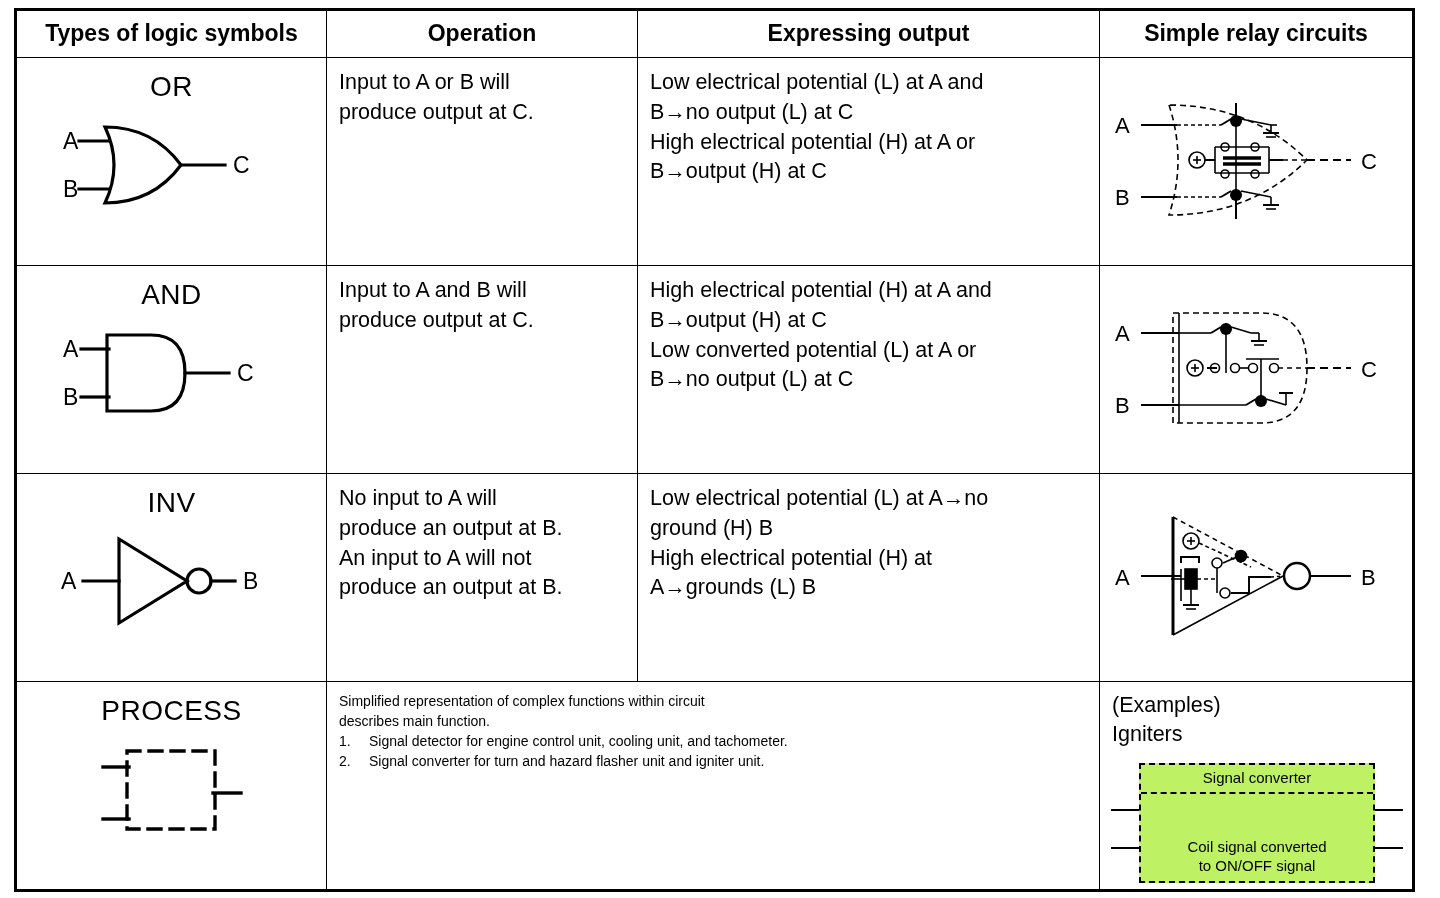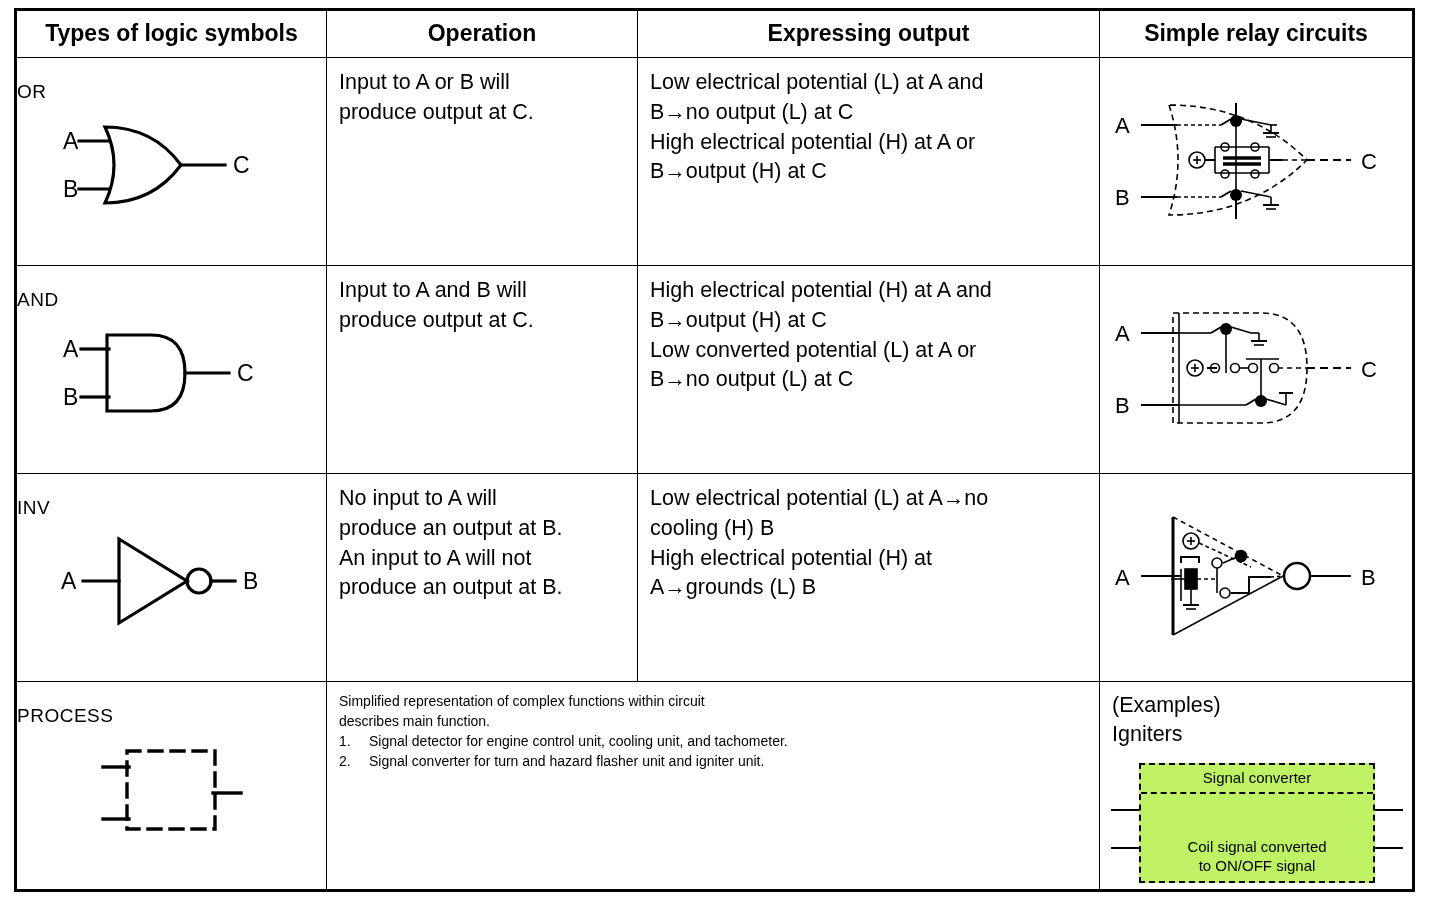--- a/index.html
+++ b/index.html
@@ -59,26 +59,26 @@
   }
 
   td.symbol-cell {
     vertical-align: top;
     text-align: center;
     padding: 8px 0 0 0;
     position: relative;
   }
 
   .symbol-label {
-    font-size: 19px;
+    font-size: 28px;
     letter-spacing: 0.5px;
-    margin-top: 15px;
+    margin-top: 5px;
     margin-bottom: 2px;
     display: block;
-    text-align: left;
+    text-align: center;
   }
 
   .symbol-art {
     display: block;
     margin: 0 auto;
   }
 
   .relay-cell {
     vertical-align: middle;
     text-align: center;
@@ -374,21 +374,21 @@
 
         <td class="cell op-text">
           <p>No input to A will</p>
           <p>produce an output at B.</p>
           <p>An input to A will not</p>
           <p>produce an output at B.</p>
         </td>
 
         <td class="cell out-text">
           <p>Low electrical potential (L) at A→no</p>
-          <p>cooling (H) B</p>
+          <p>ground (H) B</p>
           <p>High electrical potential (H) at</p>
           <p>A→grounds (L) B</p>
         </td>
 
         <td class="relay-cell">
           <svg width="290" height="150" viewBox="0 0 290 150">
             <g fill="none" stroke="#000" stroke-width="1.6">
 
               <line x1="62" y1="16" x2="62" y2="134" stroke-width="3"></line>
               <line x1="62" y1="16" x2="172" y2="75" stroke-dasharray="5 4"></line>

